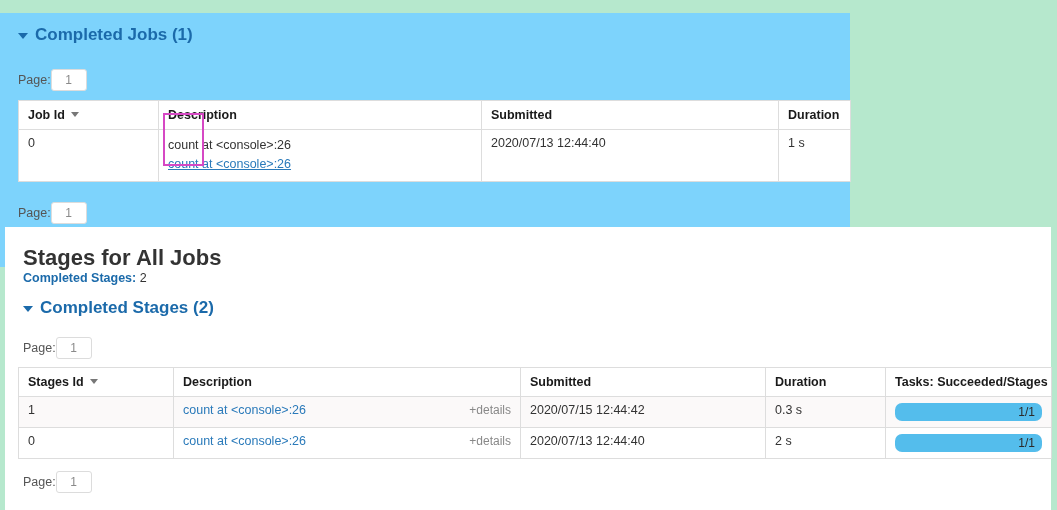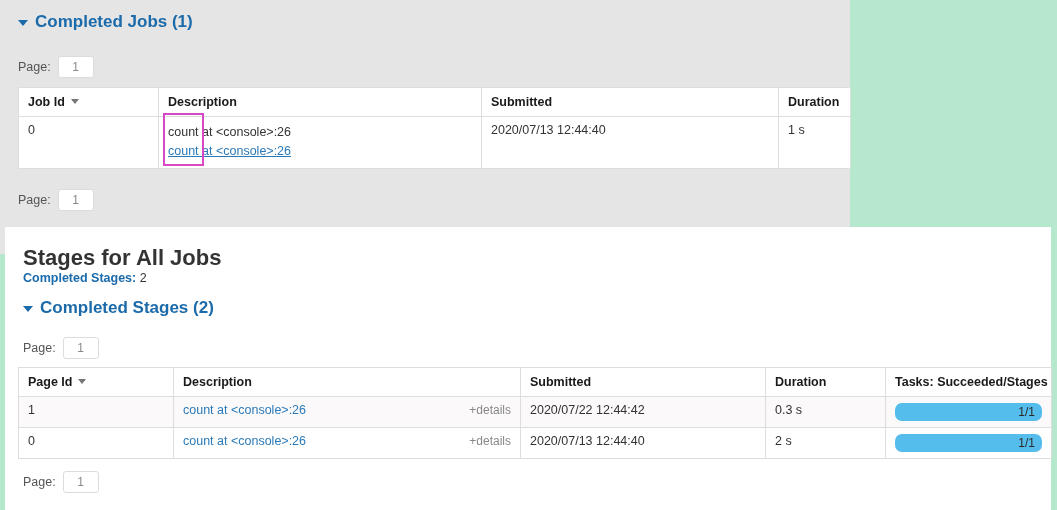--- a/index.html
+++ b/index.html
@@ -14,24 +14,24 @@
     font-size: 13px;
     color: #333333;
     overflow: hidden;
     position: relative;
   }
 
   
   .jobs-panel {
     position: absolute;
     left: 0;
-    top: 0;
+    top: 13px;
     width: 850px;
     height: 254px;
-    background: #e5e5e5;
+    background: #7dd3fc;
     box-sizing: border-box;
   }
   .stages-panel {
     position: absolute;
     left: 5px;
     top: 227px;
     width: 1046px;
     height: 352px;
     background: #ffffff;
     box-sizing: border-box;
@@ -79,21 +79,20 @@
   }
 
   
   .pager {
     display: flex;
     align-items: center;
     font-size: 12.5px;
     color: #555555;
   }
   .pager .pager-label {
-    margin-right: 7px;
   }
   .pager input.page-box {
     width: 30px;
     height: 20px;
     border: 1px solid #dcdcdc;
     border-radius: 3px;
     background: #ffffff;
     text-align: center;
     font-family: "Liberation Sans", sans-serif;
     font-size: 12px;
@@ -278,38 +277,38 @@
     <colgroup>
       <col style="width:155px">
       <col style="width:347px">
       <col style="width:245px">
       <col style="width:120px">
       <col style="width:166px">
     </colgroup>
     <thead>
       <tr>
         <th>
-          <span>Page Id</span><span class="sort-caret"></span>
+          <span>Stages Id</span><span class="sort-caret"></span>
         </th>
         <th>Description</th>
         <th>Submitted</th>
         <th>Duration</th>
         <th>Tasks: Succeeded/Stages</th>
       </tr>
     </thead>
     <tbody>
       <tr class="row-alt">
         <td>1</td>
         <td>
           <div class="desc-flex">
             <a href="#" class="desc-link">count at &lt;console&gt;:26</a>
             <span class="details-toggle">+details</span>
           </div>
         </td>
-        <td>2020/07/22 12:44:42</td>
+        <td>2020/07/15 12:44:42</td>
         <td>0.3 s</td>
         <td class="progress-cell">
           <div class="progress">
             <div class="progress-fill" style="width:100%"></div>
             <span class="progress-text">1/1</span>
           </div>
         </td>
       </tr>
       <tr class="row-plain">
         <td>0</td>

